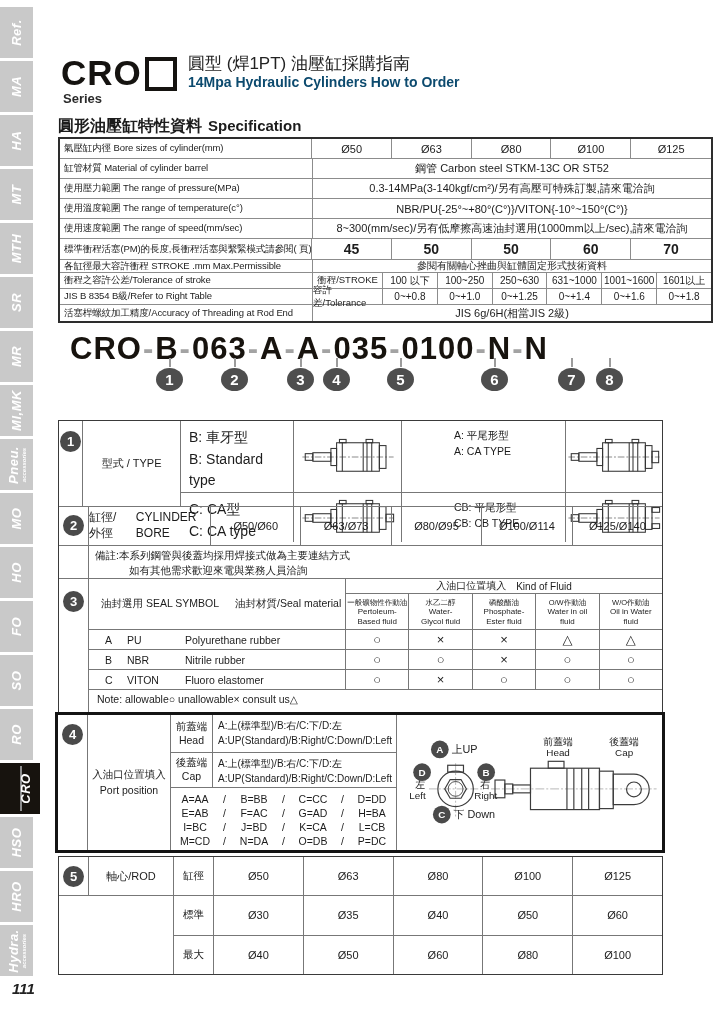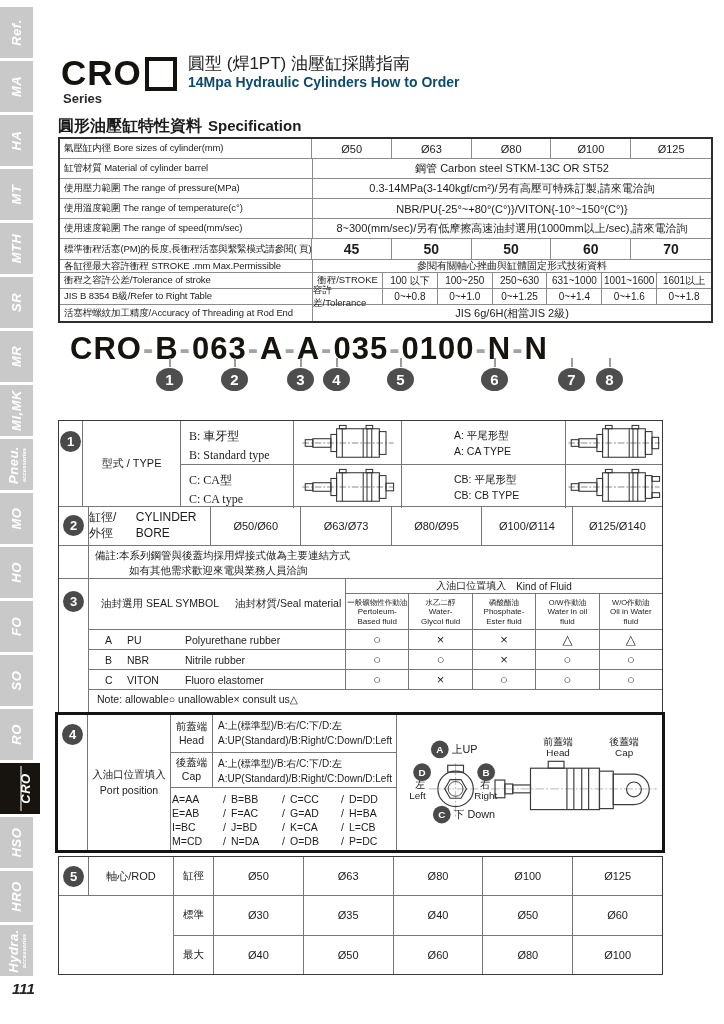--- a/index.html
+++ b/index.html
@@ -54,21 +54,21 @@
   .br { border-right:1px solid #777; }
   .bb { border-bottom:1px solid #777; }
   .ccol { width:30px; display:flex; justify-content:center; }
   .wrapA { position:absolute; left:58px; top:420px; width:605px; height:296px; border:1.5px solid #3a3a3a; display:flex; flex-direction:column; background:#fff; }
   
   .sec1 { height:85px; display:flex; }
   .sec1 .ccol { padding-top:10px; }
   .t-label { width:122px; font-size:11px; }
   .t-rows { flex:1; display:flex; flex-direction:column; }
   .t-row { flex:1; display:flex; }
-  .t-cell { width:113px; padding:6px 16px 0 8px; font-size:12px; line-height:1.55;font-family:Liberation Serif, serif; }
+  .t-cell { width:113px; padding:6px 16px 0 8px; font-size:14px; line-height:1.55; }
   .t-cell2 { width:120px; padding:6px 0 0 8px; font-size:10.5px; line-height:1.55;margin-left:44px; }
   .d-cell { width:108px; display:flex; align-items:center; justify-content:center; }
   .d-cell2 { flex:1; display:flex; align-items:center; justify-content:center; }
   
   .sec2 { height:72px; border-top:1px solid #777; display:flex; flex-direction:column; }
   .sec2 .row1 { height:40px; display:flex; }
   .sec2 .ccol { align-items:center; }
   .b-label { width:122px; font-size:12px; line-height:1.3; flex-direction:row;gap:8px; }
   .b-val { flex:1; font-size:11px; }
   .b-val.br:last-child { border-right:none; }
@@ -97,21 +97,21 @@
   
   .sec4 { position:absolute; left:55px; top:712px; width:610px; height:141px; border:3px solid #141414; display:flex; background:#fff; }
   .sec4 .ccol { width:30px; padding-top:9px; }
   .p-label { width:83px; font-size:10.5px; line-height:1.5; flex-direction:column; }
   .p-mid { width:225px; display:flex; flex-direction:column; }
   .p-row { display:flex; }
   .p-hc { width:42px; font-size:10.5px; line-height:1.3; flex-direction:column; }
   .p-txt { flex:1; padding:3px 0 0 5px; font-size:10px; line-height:1.5; white-space:nowrap; }
   .p-combos { flex:1; padding-top:2px; display:flex; flex-direction:column; justify-content:center; }
   .combo-row { display:flex; justify-content:center; font-size:10.5px; line-height:14px; }
-  .combo-row .it { width:46px; text-align:left; }
+  .combo-row .it { width:46px; text-align:center; }
   .combo-row .sl { width:13px; text-align:center; }
   .p-diag { flex:1; border-left:1px solid #777; position:relative; }
   
   .sec5 { position:absolute; left:58px; top:856px; width:605px; height:119px; border:1.5px solid #3a3a3a; display:flex; flex-direction:column; background:#fff; }
   .sec5 .row1 { height:39px; display:flex; border-bottom:1px solid #777; }
   .sec5 .ccol { align-items:center; }
   .r-label { width:85px; font-size:11px; }
   .r-sub { width:40px; font-size:10.5px; }
   .r-val { flex:1; font-size:11px; }
   .r-val.br:last-child { border-right:none; }

